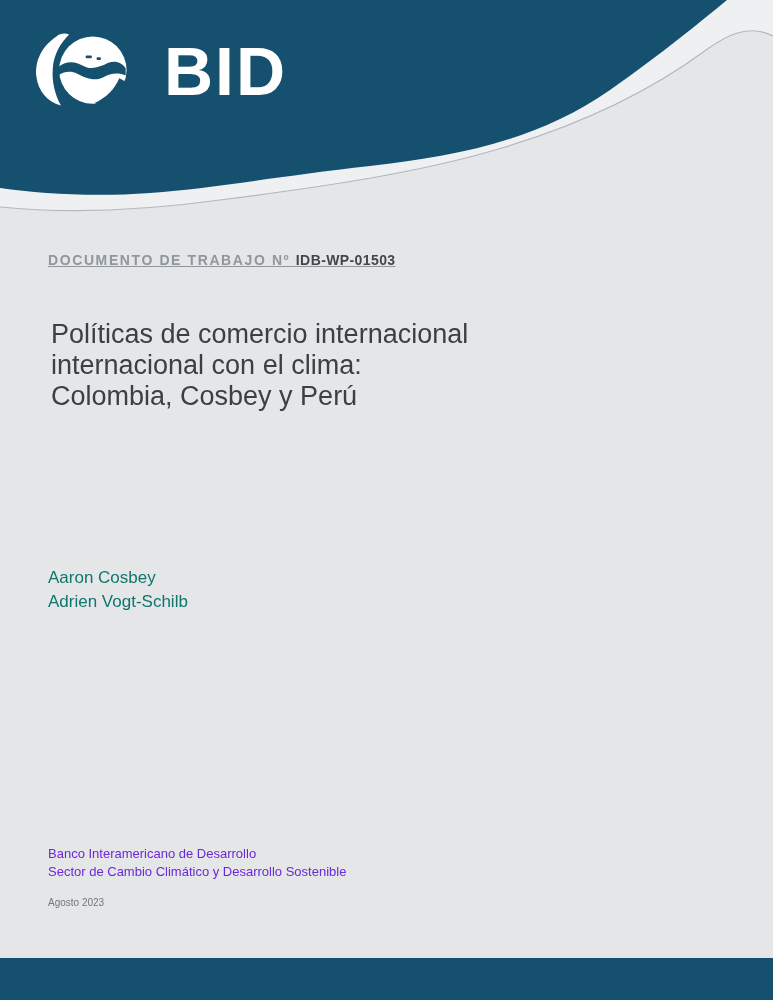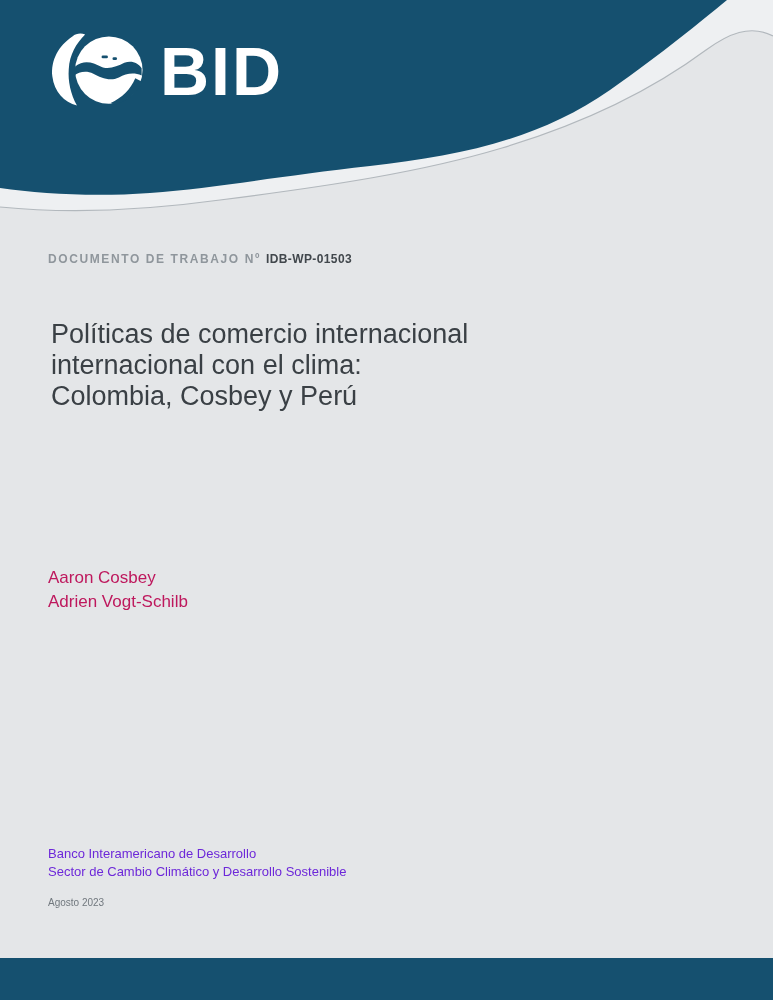--- a/index.html
+++ b/index.html
@@ -7,43 +7,44 @@
     width:773px;height:1000px;position:relative;overflow:hidden;
     background:#e4e6e8;
     font-family:"Liberation Sans", sans-serif;
   }
   .cover{position:absolute;inset:0;width:773px;height:1000px;}
 
   
   .header-wave{position:absolute;top:0;left:0;width:773px;height:240px;display:block;}
 
   
-  .logo{position:absolute;top:30px;left:46px;display:flex;align-items:center;z-index:3;}
+  .logo{position:absolute;top:30px;left:30px;display:flex;align-items:center;z-index:3;gap:20px;}
   .logo-mark{width:102px;height:82px;display:block;}
   .logo-text{
     color:#ffffff;font-size:68px;font-weight:bold;letter-spacing:2px;
     line-height:82px;margin-left:12px;
   }
 
   
   .doc-kind{
     position:absolute;left:48px;top:252px;
-    font-size:12px;letter-spacing:1.6px;color:#8f969c;font-weight:bold;
+    font-size:14px;letter-spacing:1.6px;color:#8f969c;font-weight:bold;
     white-space:nowrap;
+    text-decoration:underline;
   }
   .doc-kind .doc-number{color:#41474c;letter-spacing:0.4px;}
 
   .title{
     position:absolute;left:47px;top:315px;
     font-size:27px;line-height:31px;color:#3a4045;font-weight:400;
   }
 
   .authors{
     position:absolute;left:48px;top:566px;
-    font-size:17px;line-height:24px;color:#be185d;
+    font-size:17px;line-height:24px;color:#0f766e;
   }
 
   .imprint{
     position:absolute;left:48px;top:845px;
     font-size:13px;line-height:17.5px;color:#6d28d9;
   }
   .imprint-date{
     position:absolute;left:48px;top:897px;
     font-size:10px;color:#71787e;
   }

